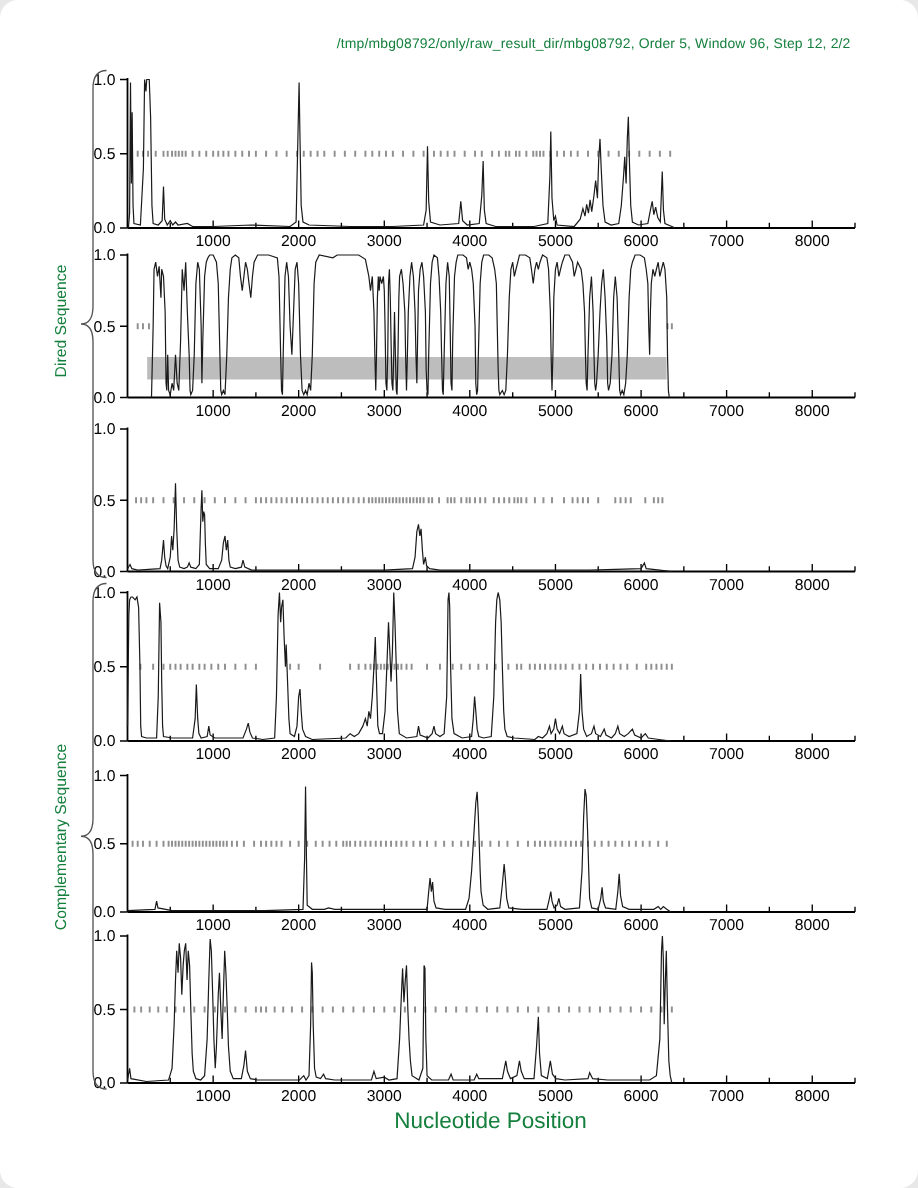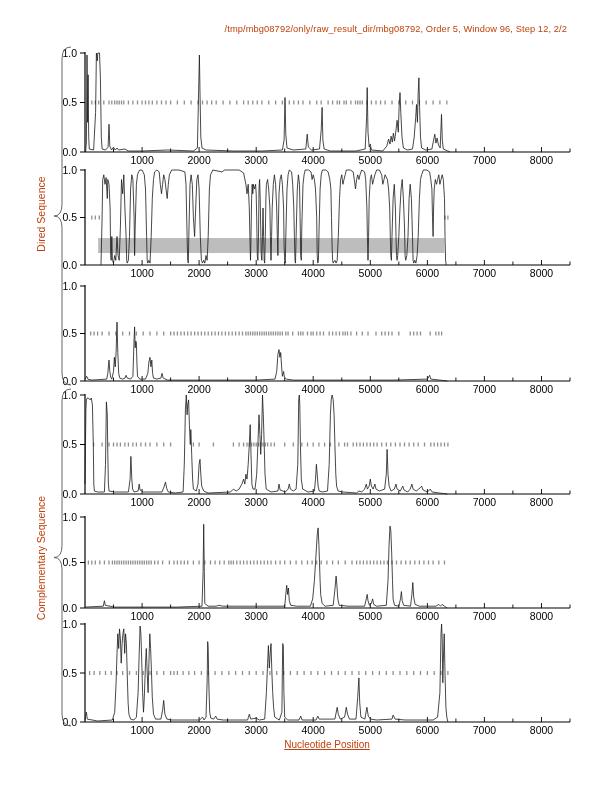--- a/index.html
+++ b/index.html
@@ -1,46 +1,46 @@
 <!DOCTYPE html>
 <html><head>
 <meta charset="utf-8">
 <style>
   html,body{margin:0;padding:0;background:#e8e8e8;}
   .page{
     position:relative;
     width:612px;height:792px;
     background:#ffffff;
     font-family:"Liberation Sans", sans-serif;
-    color:#c2410c;
+    color:#15803d;
     overflow:hidden;
     margin:0 auto;
+    border-radius:12px;
   }
   .title{
     position:absolute;
     top:24px;right:45px;
     font-size:9.3px;
     letter-spacing:0.1px;
     white-space:nowrap;
   }
   .group-label{
     position:absolute;
     font-size:10.5px;
     white-space:nowrap;
     transform:translate(-50%,-50%) rotate(-90deg);
   }
   #group-label-1{left:41px;top:214px;}
   #group-label-2{left:41px;top:558px;}
   .xlabel{
     position:absolute;
     left:327px;top:739px;
     transform:translateX(-50%);
-    font-size:10px;
+    font-size:15px;
     white-space:nowrap;
-    text-decoration:underline;
   }
   svg#plots{position:absolute;left:0;top:0;}
   svg text{font-family:"Liberation Sans", sans-serif;fill:#000;}
 </style>
 </head>
 <body>
 
 <div class="page">
   <div class="title">/tmp/mbg08792/only/raw_result_dir/mbg08792, Order 5, Window 96, Step 12, 2/2</div>
   <div class="group-label" id="group-label-1">Dired Sequence</div>

